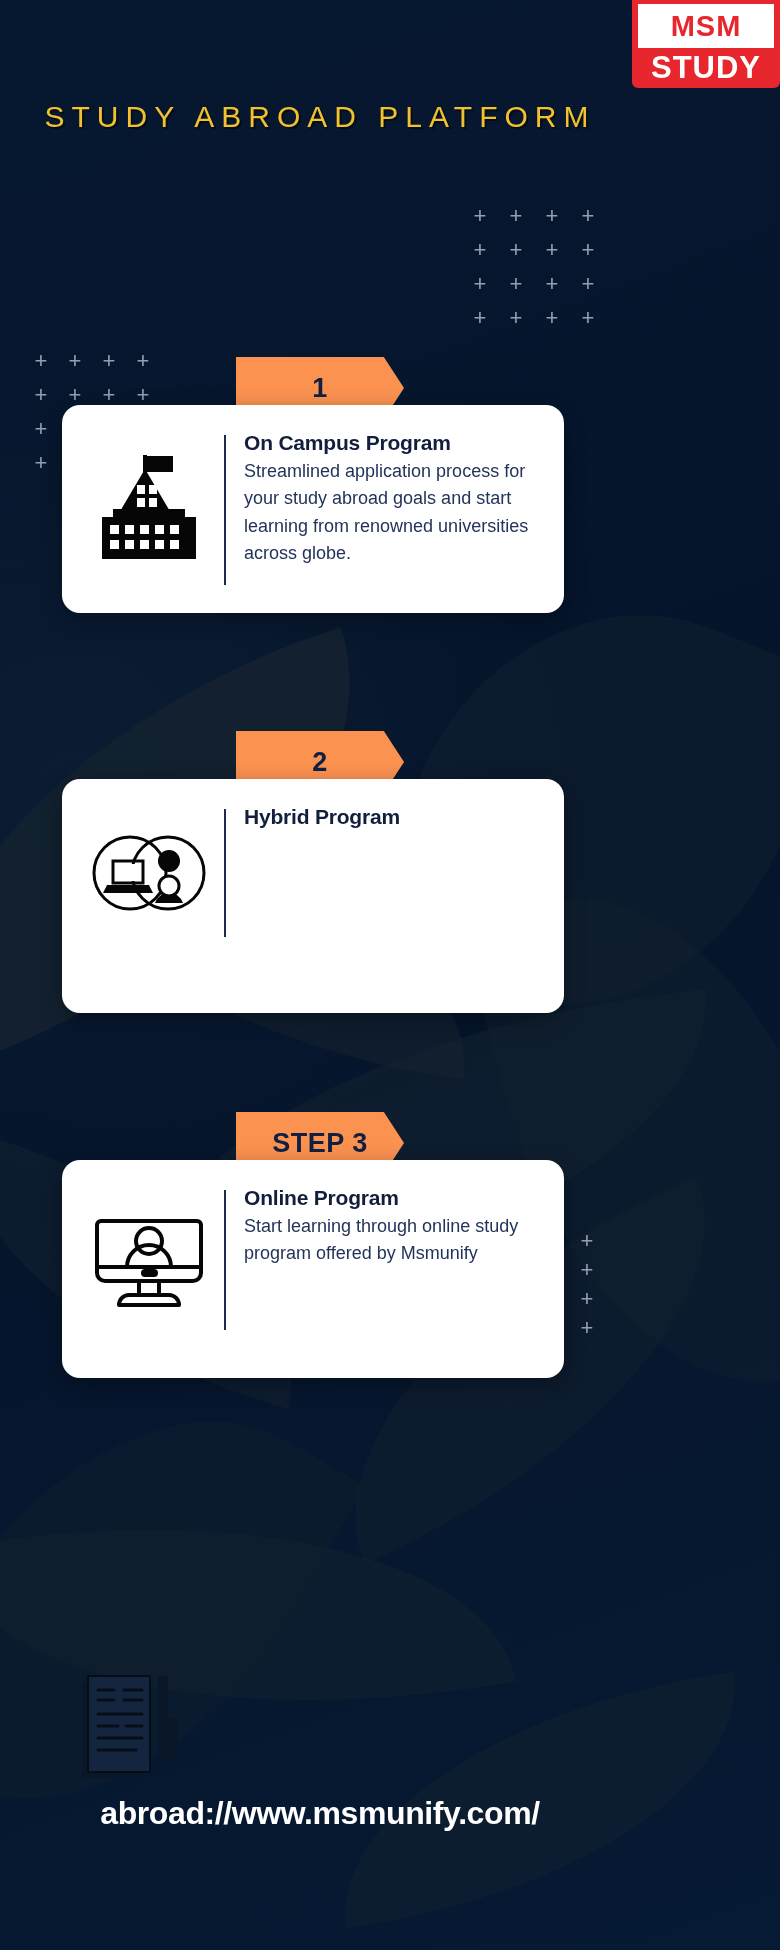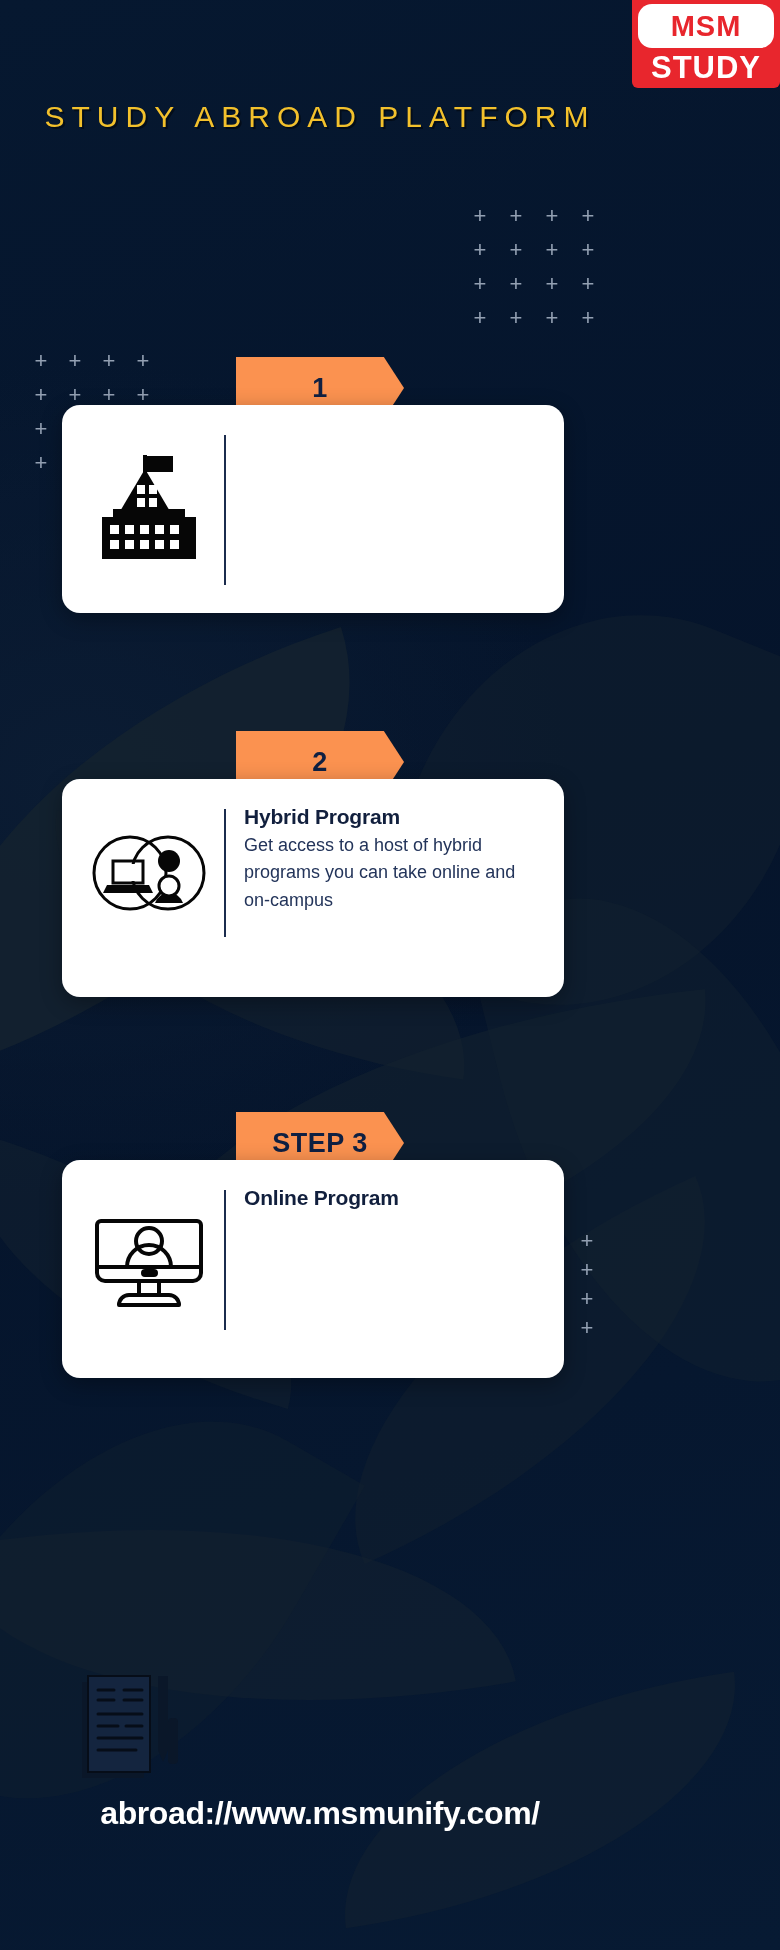--- a/index.html
+++ b/index.html
@@ -46,21 +46,21 @@
     position:absolute; right:0; top:0;
     width:148px; height:88px;
     background:#e8262d;
     border-radius:0 0 6px 6px;
     display:flex; flex-direction:column; align-items:center;
   }
   #logo .msm-box {
     background:#ffffff; color:#e8262d;
     width:136px; height:44px; margin-top:4px;
     display:flex; align-items:center; justify-content:center;
-    font-weight:bold; font-size:29px; letter-spacing:1px;border-radius:14px;
+    font-weight:bold; font-size:29px; letter-spacing:1px;
   }
   #logo .unify {
     color:#ffffff; font-weight:bold; font-size:31px;
     letter-spacing:1px; line-height:40px;
   }
 
   
   #headline {
     position:absolute; left:0; top:100px; width:640px;
     text-align:center;
@@ -224,44 +224,47 @@
             <rect x="77" y="74" width="9" height="9"></rect>
             <rect x="17" y="89" width="9" height="9"></rect>
               <rect x="32" y="89" width="9" height="9"></rect>
             <rect x="47" y="89" width="9" height="9"></rect>
               <rect x="62" y="89" width="9" height="9"></rect>
             <rect x="77" y="89" width="9" height="9"></rect>
           </g>
         </svg>
       </div>
       <div class="divider"></div>
+      <div class="text-col">
+        <div class="card-title">On Campus Program</div>
+        <div class="card-body">Streamlined application process for your study abroad goals and start learning from renowned universities across globe.</div>
+      </div>
     </div>
   </div>
 
   <div class="card-wrap" style="top:731px;">
     <div class="badge">2</div>
-    <div class="card" style="padding-bottom:56px;">
+    <div class="card" style="padding-bottom:72px;">
       <div class="icon-col">
         <svg width="124" height="96" viewBox="0 0 124 96" fill="none" stroke="#060606" stroke-width="3">
           <circle cx="43" cy="48" r="36"></circle>
           <circle cx="81" cy="48" r="36"></circle>
           <g fill="#060606" stroke="none">
             <path d="M26 36 h30 v22 h-30 z" fill="none" stroke="#060606" stroke-width="3"></path>
             <path d="M20 60 h42 l4 8 h-50 z"></path>
             <rect x="29" y="39" width="24" height="17" fill="#ffffff"></rect>
             <circle cx="82" cy="36" r="11"></circle>
             <path d="M68 78 a15 16 0 0 1 28 0 z"></path>
             <circle cx="82" cy="61" r="10" fill="#ffffff" stroke="#060606" stroke-width="3"></circle>
           </g>
         </svg>
       </div>
       <div class="divider" style="min-height:128px;"></div>
       <div class="text-col">
         <div class="card-title">Hybrid Program</div>
-        <div class="card-body">Get access to a host of hybrid programs you can take online and on-campus</div>
       </div>
     </div>
   </div>
 
   <div class="card-wrap" style="top:1112px;">
     <div class="badge">STEP 3</div>
     <div class="card" style="padding-bottom:44px;">
       <div class="icon-col">
         <svg width="120" height="106" viewBox="0 0 120 106" fill="none" stroke="#060606" stroke-width="4" stroke-linejoin="round">
           <path d="M12 14 h96 a4 4 0 0 1 4 4 v48 a8 8 0 0 1 -8 8 h-88 a8 8 0 0 1 -8 -8 v-48 a4 4 0 0 1 4 -4 z"></path>
@@ -269,20 +272,21 @@
           <circle cx="60" cy="34" r="13"></circle>
           <path d="M38 60 a22 22 0 0 1 44 0"></path>
           <rect x="54" y="64" width="13" height="4" rx="2" fill="#060606"></rect>
           <rect x="50" y="74" width="20" height="14"></rect>
           <path d="M30 98 a10 10 0 0 1 10 -10 h40 a10 10 0 0 1 10 10 z"></path>
         </svg>
       </div>
       <div class="divider" style="min-height:140px;"></div>
       <div class="text-col">
         <div class="card-title">Online Program</div>
+        <div class="card-body">Start learning through online study program offered by Msmunify</div>
       </div>
     </div>
   </div>
 
   <div id="doc-icon">
     <svg width="110" height="118" viewBox="0 0 110 118">
       <rect x="4" y="10" width="62" height="96" fill="#0a1729"></rect>
       <rect x="10" y="4" width="62" height="96" fill="#14253f" stroke="#060d18" stroke-width="2"></rect>
       <g stroke="#060d18" stroke-width="3" stroke-linecap="round">
         <line x1="20" y1="18" x2="36" y2="18"></line>

